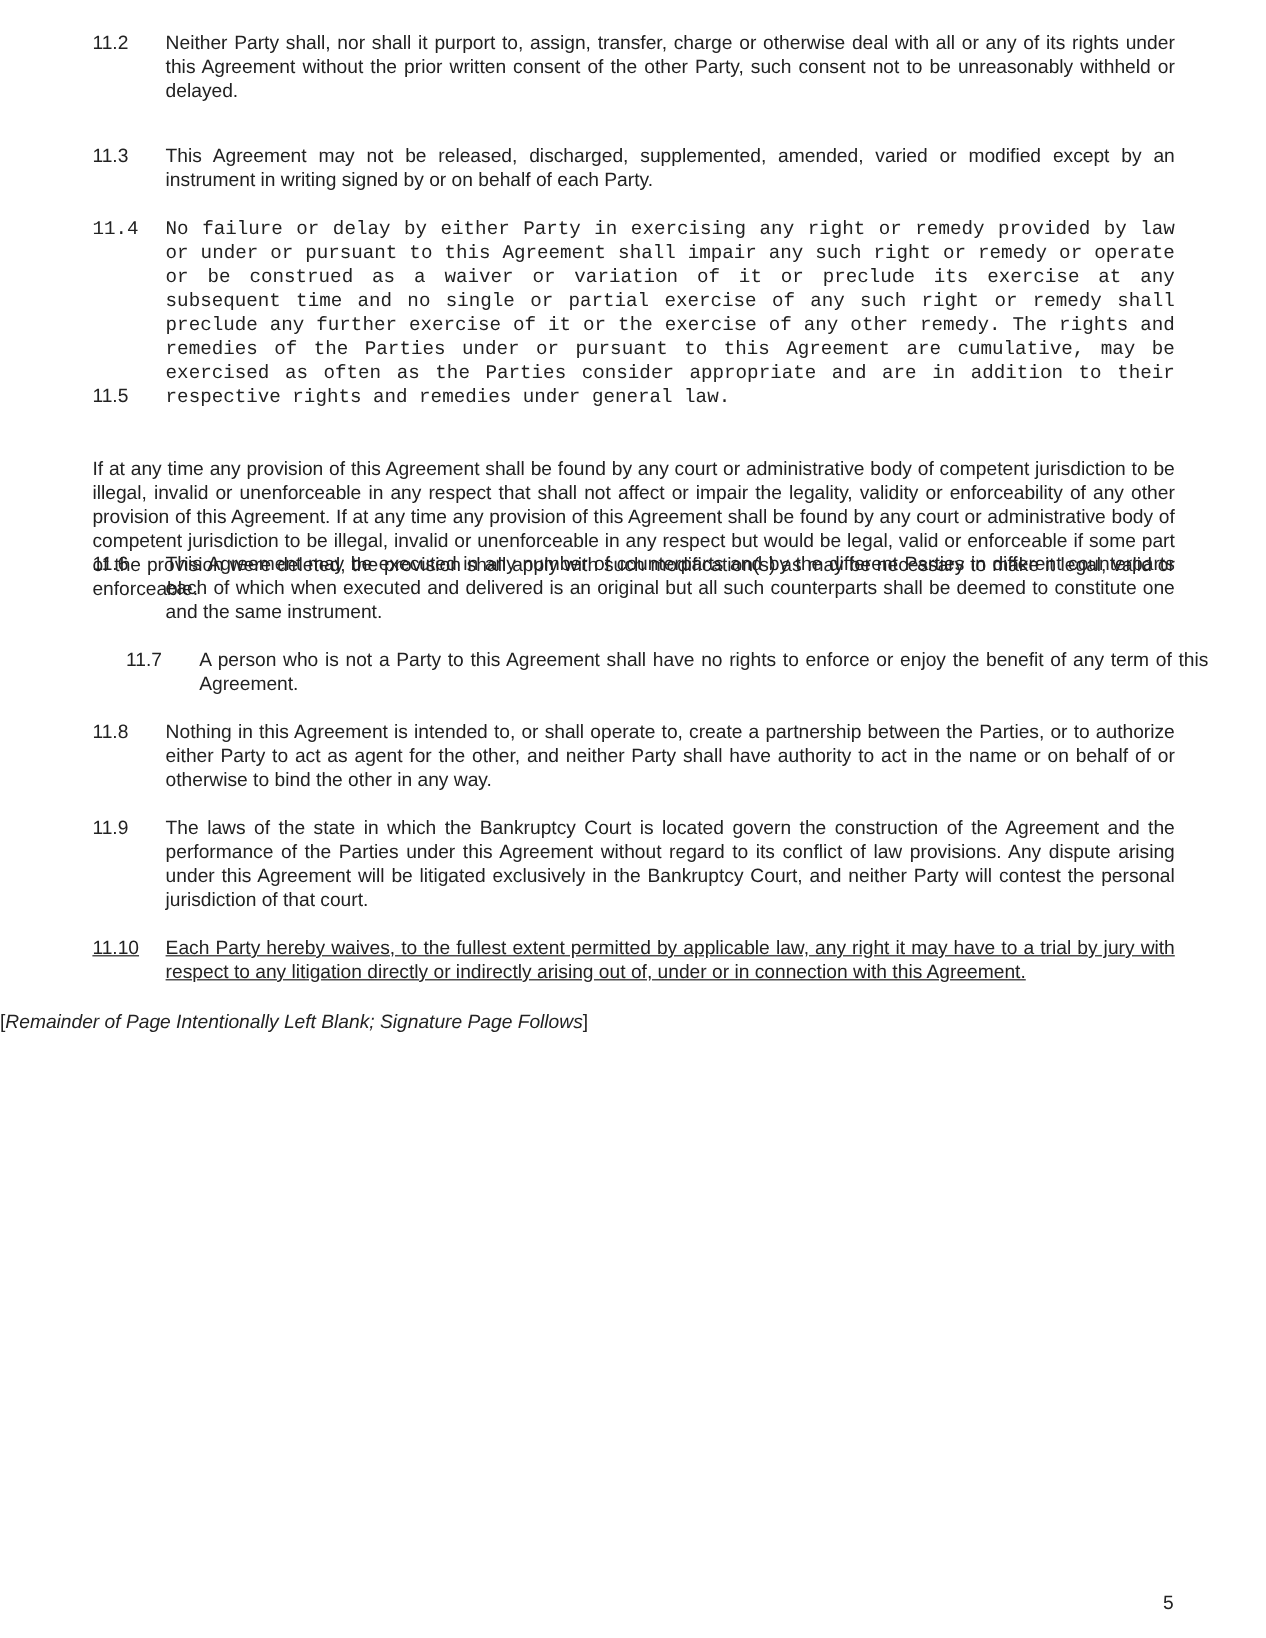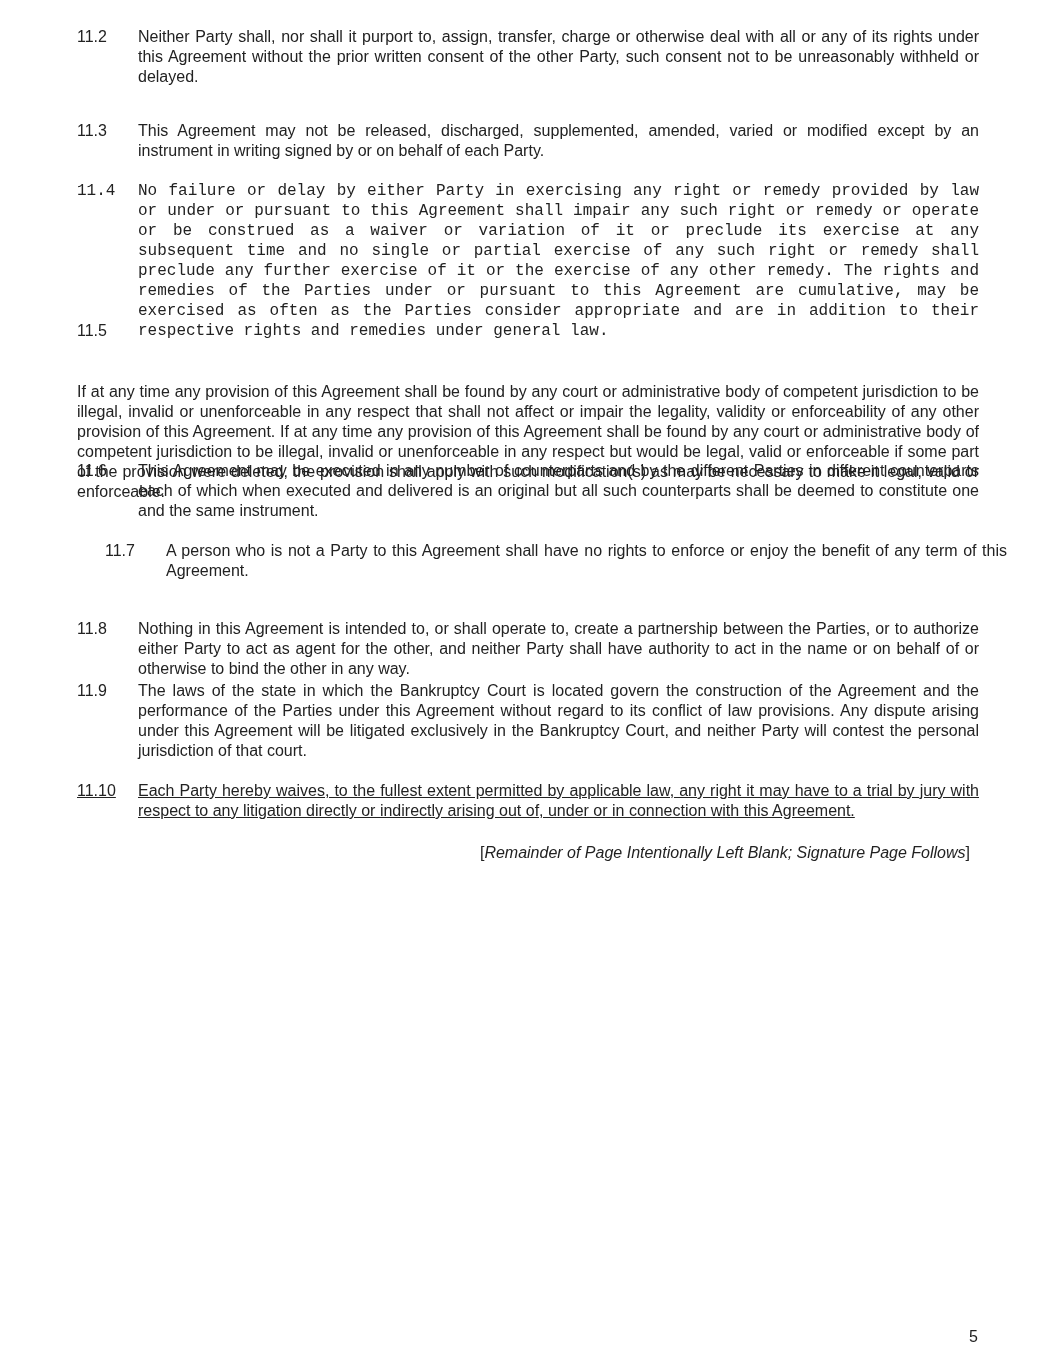--- a/index.html
+++ b/index.html
@@ -37,21 +37,21 @@
     .clause-text {
       flex: 1 1 auto;
       text-align: justify;
       text-align-last: left;
     }
     .remainder {
       position: absolute;
       left: 0;
       width: 970px;
       top: 843px;
-      text-align: right;
+      text-align: left;
     }
     .remainder .ital { font-style: italic; }
     .page-number {
       position: absolute;
       top: 1327px;
       right: 77px;
       text-align: right;
     }
   </style>
 </head>
@@ -82,21 +82,21 @@
   <div class="clause" style="top:461px;">
     <div class="clause-num">11.6</div>
     <div class="clause-text">This Agreement may be executed in any number of counterparts and by the different Parties in different counterparts each of which when executed and delivered is an original but all such counterparts shall be deemed to constitute one and the same instrument.</div>
   </div>
 
   <div class="clause" style="top:541px;margin-left:28px;">
     <div class="clause-num">11.7</div>
     <div class="clause-text">A person who is not a Party to this Agreement shall have no rights to enforce or enjoy the benefit of any term of this Agreement.</div>
   </div>
 
-  <div class="clause" style="top:619px;">
+  <div class="clause" style="top:601px;">
     <div class="clause-num">11.8</div>
     <div class="clause-text">Nothing in this Agreement is intended to, or shall operate to, create a partnership between the Parties, or to authorize either Party to act as agent for the other, and neither Party shall have authority to act in the name or on behalf of or otherwise to bind the other in any way.</div>
   </div>
 
   <div class="clause" style="top:681px;">
     <div class="clause-num">11.9</div>
     <div class="clause-text">The laws of the state in which the Bankruptcy Court is located govern the construction of the Agreement and the performance of the Parties under this Agreement without regard to its conflict of law provisions. Any dispute arising under this Agreement will be litigated exclusively in the Bankruptcy Court, and neither Party will contest the personal jurisdiction of that court.</div>
   </div>
 
   <div class="clause" style="top:781px;text-decoration:underline;">

